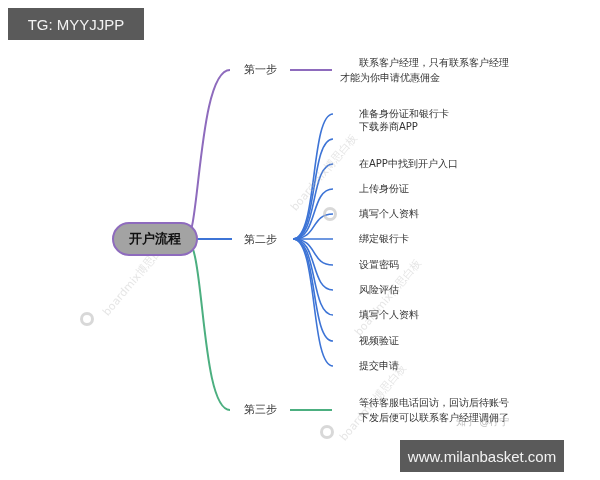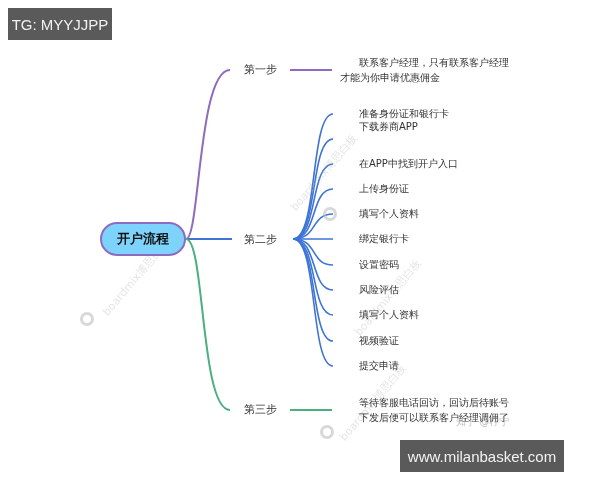--- a/index.html
+++ b/index.html
@@ -2,23 +2,23 @@
 <html><head>
   <meta charset="utf-8">
   <style>
     html, body { margin: 0; padding: 0; }
     body { width: 600px; height: 480px; background: #ffffff; position: relative; overflow: hidden;
            font-family: "DejaVu Sans", "Liberation Sans", sans-serif; }
     .stage { position: absolute; left: 0; top: 0; width: 600px; height: 480px; }
     svg.lines { position: absolute; left: 0; top: 0; }
     .label { position: absolute; font-size: 10px; color: #333; white-space: nowrap; line-height: 13px; margin-left: 16px; }
     .step { position: absolute; font-size: 11px; color: #333; white-space: nowrap; }
-    .root { position: absolute; left: 100px; top: 222px; width: 86px; height: 34px; border: 2px solid #8e6bbd;
+    .root { position: absolute; left: 112px; top: 222px; width: 86px; height: 34px; border: 2px solid #8e6bbd;
             border-radius: 19px; box-sizing: border-box; display: flex; align-items: center; justify-content: center;
-            font-size: 13px; font-weight: bold; color: #111; background: #7dd3fc; }
+            font-size: 13px; font-weight: bold; color: #111; background: #a3a3a3; }
     .badge { position: absolute; background: #5a5a5a; color: #f2f2f2; font-family: "Liberation Sans", sans-serif; font-size: 15px;
              display: flex; align-items: center; justify-content: center; }
     .wm { position: absolute; color: rgba(180,180,180,0.35); font-size: 11px; transform: rotate(-50deg); white-space: nowrap; }
     .wm-logo { position: absolute; width: 14px; height: 14px; border: 3px solid rgba(190,190,190,0.6); border-radius: 50%; box-sizing: border-box; }
     .zhihu { position: absolute; color: rgba(150,150,150,0.6); font-size: 10px; margin-left: 16px; }
   </style>
 </head>
 <body>
 
 <div class="stage">
@@ -77,15 +77,15 @@
   <div class="label" style="left:343px; top:283px;">风险评估</div>
   <div class="label" style="left:343px; top:308px;">填写个人资料</div>
   <div class="label" style="left:343px; top:334px;">视频验证</div>
   <div class="label" style="left:343px; top:359px;">提交申请</div>
 
   <div class="label" style="left:343px; top:396px;">等待客服电话回访，回访后待账号</div>
   <div class="label" style="left:343px; top:411px;">下发后便可以联系客户经理调佣了</div>
 
   <div class="zhihu" style="left:440px; top:415px;">知乎 @柠宁</div>
 
-  <div class="badge" style="left:8px; top:8px; width:104px; height:32px;">TG: MYYJJPP</div>
+  <div class="badge" style="left:8px; top:8px; width:136px; height:32px;">TG: MYYJJPP</div>
   <div class="badge" style="left:400px; top:440px; width:164px; height:32px;">www.milanbasket.com</div>
 </div>
 
 </body></html>

